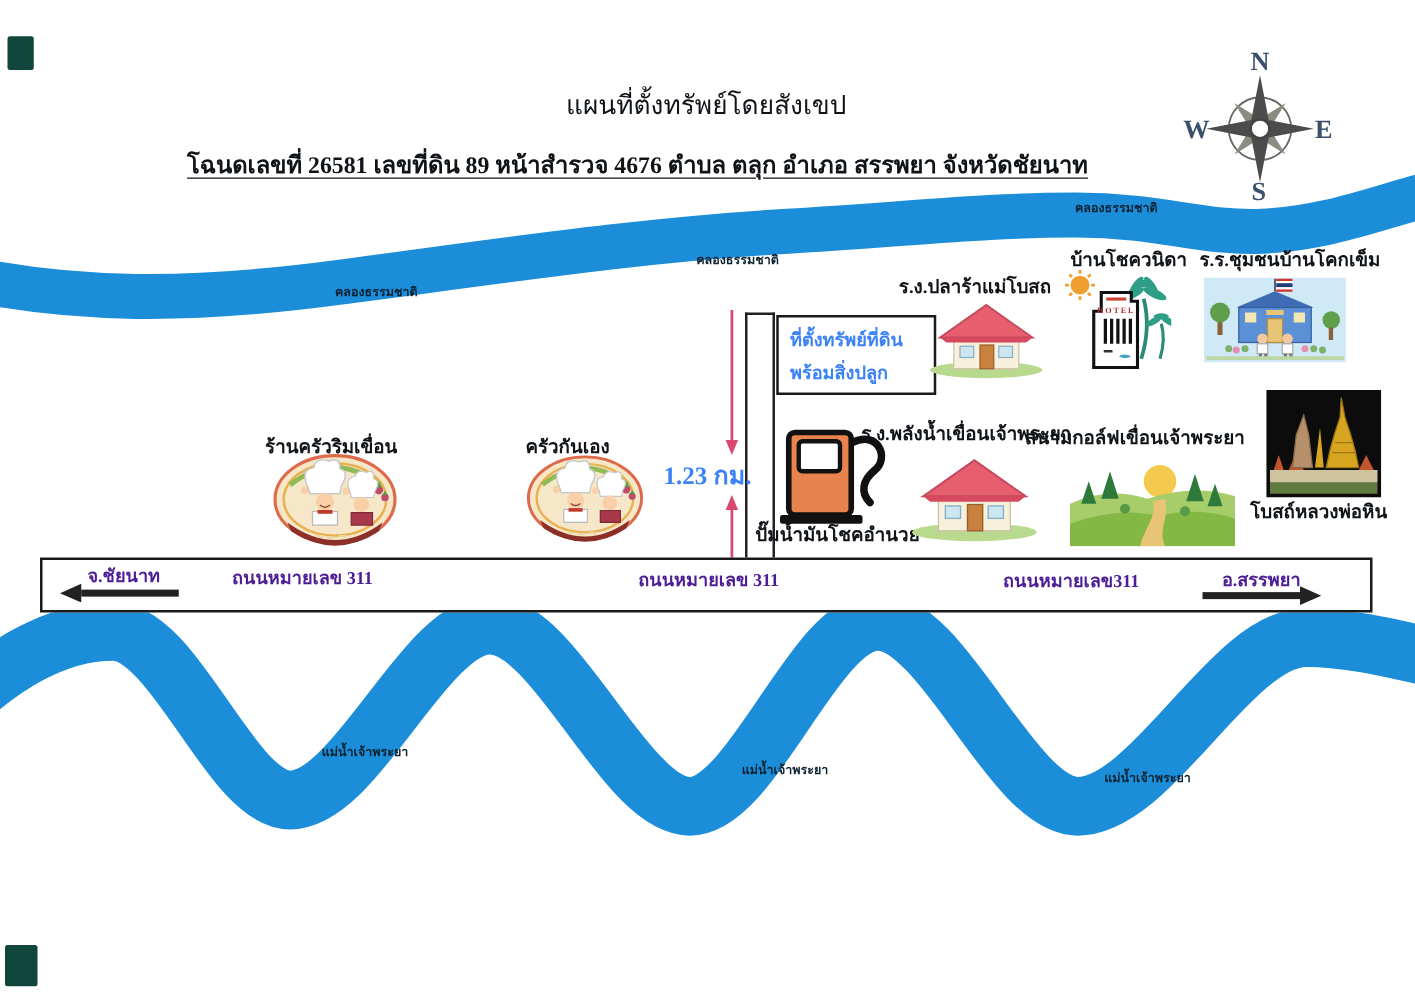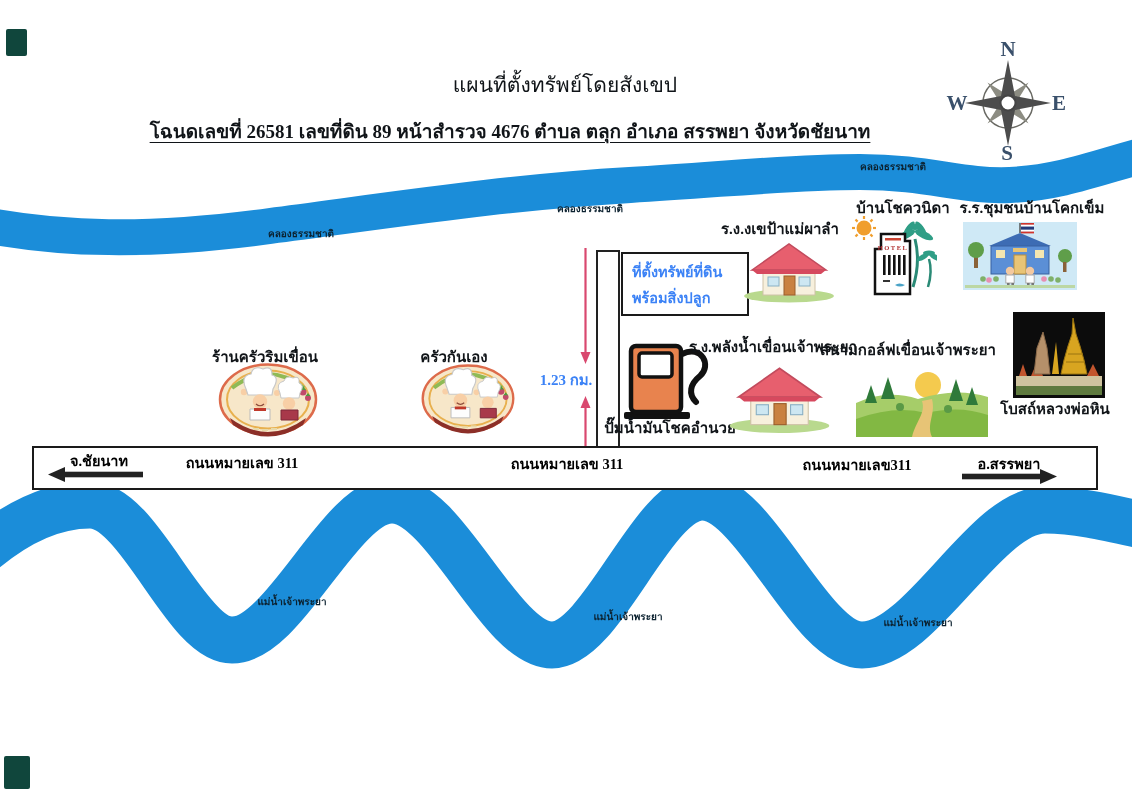--- a/index.html
+++ b/index.html
@@ -8,21 +8,21 @@
   .abs{position:absolute;}
   .lbl{position:absolute;transform:translate(-50%,-50%);white-space:nowrap;
        font-weight:bold;font-size:15px;color:#101418;}
   .title-lbl{font-size:21px;font-weight:normal;}
   .deed-lbl{font-size:19px;font-weight:bold;text-decoration:underline;text-underline-offset:4px;}
   .water-lbl{font-size:10px;color:#0c2230;}
   .pink-txt{color:#3b82f6;}
   .road-band{position:absolute;left:32px;top:446px;width:1062px;height:40px;
              border:2px solid #1a1a1a;background:#fff;}
   .road-lbl{position:absolute;transform:translate(-50%,-50%);white-space:nowrap;
-            font-weight:bold;font-size:14.5px;color:#000000;}
+            font-weight:bold;font-size:14.5px;color:#4c1d95;}
   .vroad{position:absolute;left:596px;top:250px;width:20px;height:196px;background:#fff;
          border-left:2px solid #222;border-right:2px solid #222;border-top:2px solid #222;}
   .prop-box{position:absolute;left:621px;top:252px;width:128px;height:64px;
             border:2.5px solid #1a1a1a;background:#fff;box-sizing:border-box;
             display:flex;flex-direction:column;justify-content:space-around;padding:4px 9px;}
   .prop-box div{font-size:14.5px;font-weight:bold;white-space:nowrap;}
   .corner-mark{position:absolute;background:#10463c;border-radius:2px;}
   svg{display:block;}
 </style>
 </head>
@@ -65,39 +65,39 @@
     <div class="pink-txt">ที่ตั้งทรัพย์ที่ดิน</div>
     <div class="pink-txt">พร้อมสิ่งปลูก</div>
   </div>
 
   <svg class="abs" style="left:577px;top:246px" width="18" height="216" viewBox="0 0 18 216">
     <line x1="8.5" y1="2" x2="8.5" y2="106" stroke="#d9486f" stroke-width="2.2"></line>
     <polygon points="8.5,118 3.5,106 13.5,106" fill="#d9486f"></polygon>
     <polygon points="8.5,150 3.5,162 13.5,162" fill="#d9486f"></polygon>
     <line x1="8.5" y1="162" x2="8.5" y2="214" stroke="#d9486f" stroke-width="2.2"></line>
   </svg>
-  <div class="lbl pink-txt" style="left:566px;top:380px;font-size:15px;">1.23 กม.</div>
+  <div class="lbl pink-txt" style="left:566px;top:380px;font-size:20px;">1.23 กม.</div>
 
   <div class="road-band">
     <div class="road-lbl" style="left:65px;top:12px;">จ.ชัยนาท</div>
     <svg class="abs" style="left:14px;top:19px" width="96" height="15" viewBox="0 0 96 15">
       <polygon points="0,7.5 17,0 17,15" fill="#222"></polygon>
         <rect x="17" y="4.7" width="78" height="5.6" fill="#222"></rect>
     </svg>
     <div class="road-lbl" style="left:208px;top:14px;">ถนนหมายเลข 311</div>
     <div class="road-lbl" style="left:533px;top:15px;">ถนนหมายเลข 311</div>
     <div class="road-lbl" style="left:823px;top:16px;">ถนนหมายเลข311</div>
     <div class="road-lbl" style="left:975px;top:15px;">อ.สรรพยา</div>
     <svg class="abs" style="left:927px;top:21px" width="96" height="15" viewBox="0 0 96 15">
       <rect x="1" y="4.7" width="78" height="5.6" fill="#222"></rect>
         <polygon points="96,7.5 79,0 79,15" fill="#222"></polygon>
     </svg>
   </div>
 
-  <div class="lbl" style="left:780px;top:229px;">ร.ง.งเขป้าแม่ผาลำ</div>
+  <div class="lbl" style="left:780px;top:229px;">ร.ง.ปลาร้าแม่โบสถ</div>
   <svg class="abs" style="left:737px;top:237px" width="104" height="66" viewBox="0 0 104 66">
     <ellipse cx="52" cy="59" rx="45" ry="6.5" fill="#b9d98e"></ellipse>
     <rect x="26" y="31" width="52" height="27" fill="#f7f0dd" stroke="#cfc2a8"></rect>
     <polygon points="15,33 52,7 89,33" fill="#e75f6e" stroke="#c24b5d" stroke-width="1.5"></polygon>
     <polygon points="15,33 89,33 84,37 20,37" fill="#d6495e"></polygon>
     <rect x="47" y="39" width="11" height="19" fill="#c98140" stroke="#9a5f2b"></rect>
     <rect x="31" y="40" width="11" height="9" fill="#cde7f2" stroke="#8ab0c4"></rect>
     <rect x="62" y="40" width="11" height="9" fill="#cde7f2" stroke="#8ab0c4"></rect>
   </svg>
 

